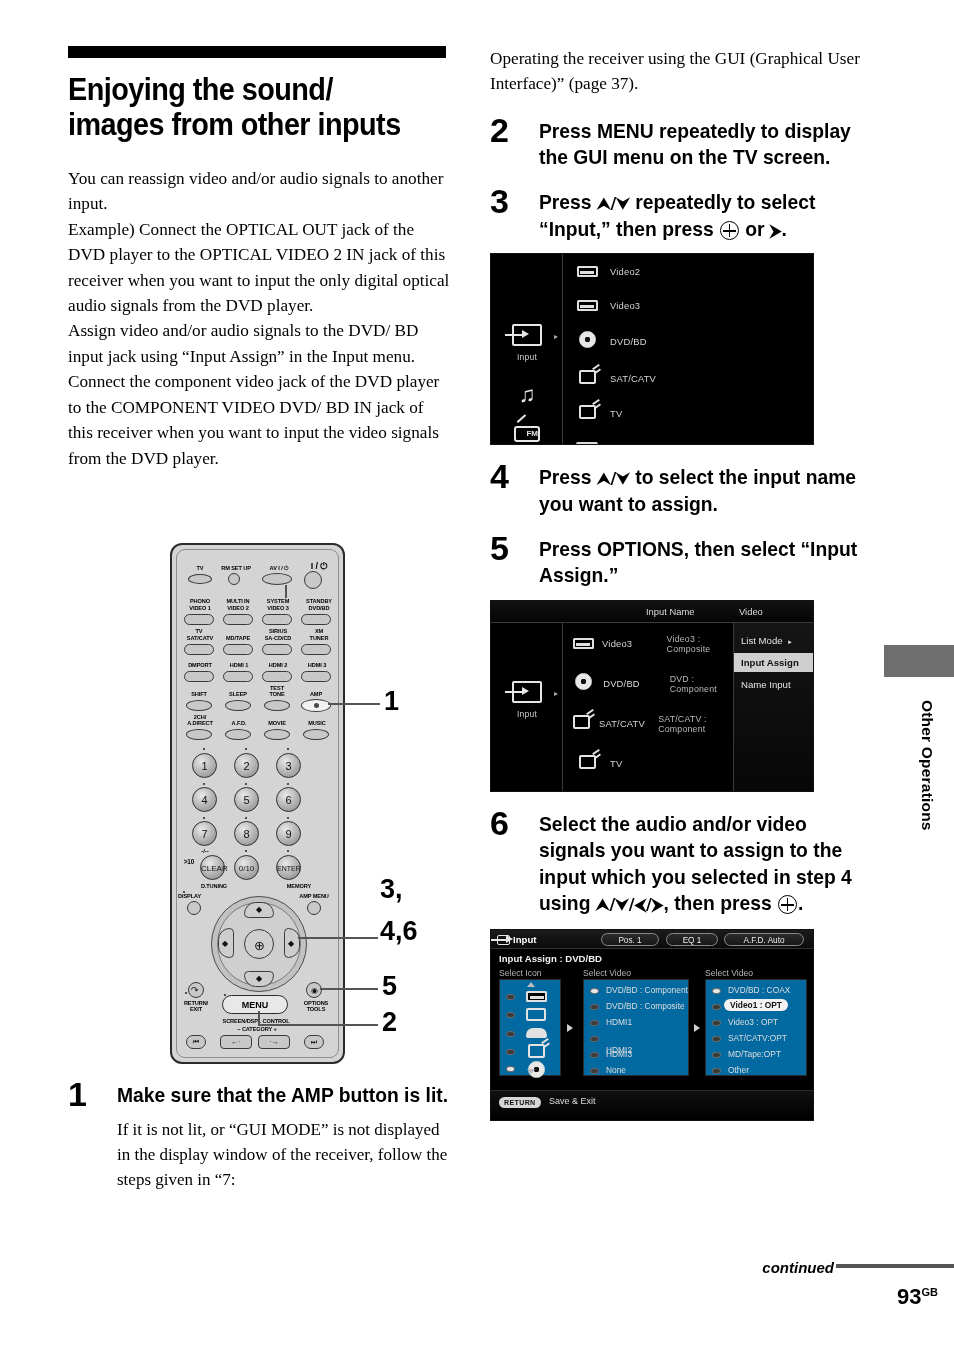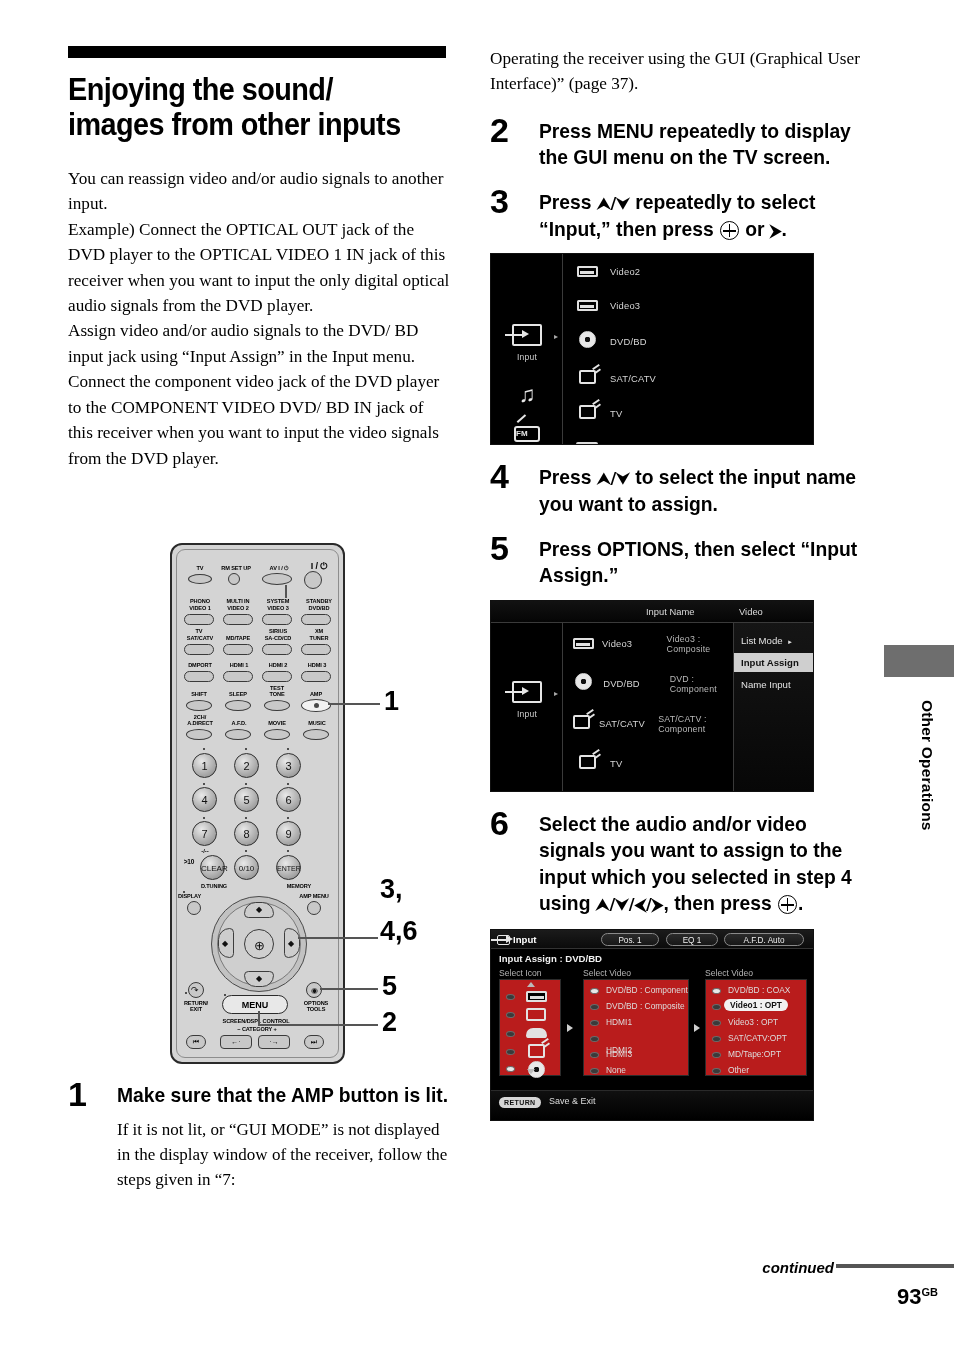--- a/index.html
+++ b/index.html
@@ -90,21 +90,21 @@
     width:20px; height:2.6px; background:#e6e6e6;
   }
   .ico-input::after {
     content:""; position:absolute; left:8px; top:50%; margin-top:-4.5px;
     width:0; height:0; border-left:7px solid #e6e6e6;
     border-top:4.5px solid transparent; border-bottom:4.5px solid transparent;
   }
   .ico-note { font-size:22px; line-height:1; color:#e9e9e9; }
   .ico-fm {
     width:26px; height:16px; border:2px solid #e6e6e6; border-radius:3px;
-    font-size:8px; line-height:12px; color:#e6e6e6; text-align:left; font-weight:bold;
+    font-size:8px; line-height:12px; color:#e6e6e6; text-align:right; font-weight:bold;
   }
   .ico-fm::before {
     content:""; position:absolute; left:2px; top:-7px; width:11px; height:2px;
     background:#e6e6e6; transform:rotate(-42deg); transform-origin:left bottom;
   }
 
   
   .gui-list { position:absolute; left:73px; top:0; right:0; bottom:0; }
   .row { position:absolute; left:0; right:0; height:32px; display:flex; align-items:center; }
   .row .r-ico { width:46px; text-align:center; }
@@ -173,21 +173,21 @@
   .g3-bar .g3-title { position:absolute; left:22px; top:4px; font-size:9.6px; font-weight:bold; color:#fff; }
   .g3-bar .g3-ico { position:absolute; left:6px; top:5px; }
   .pill {
     position:absolute; top:3px; height:13px; line-height:13px; border-radius:7px;
     border:1px solid #8a8a8a; font-size:8.2px; color:#eee; text-align:center;
     background:linear-gradient(180deg,#2b2b2b,#171717);
   }
   .g3-sub { position:absolute; left:8px; top:23px; font-size:9.6px; font-weight:bold; color:#f0f0f0; }
   .colhdr { position:absolute; top:38px; font-size:8.6px; color:#b5b5b5; }
   .g3-box {
-    position:absolute; background:#b91c1c; border:1px solid #2c2c2c;
+    position:absolute; background:#0369a1; border:1px solid #2c2c2c;
   }
   .g3-opt {
     position:absolute; left:8px; font-size:8.4px; color:#ddd; white-space:nowrap;
   }
   .radio {
     position:absolute; width:9px; height:6px; border-radius:50%;
     background:#3a3a3a; border:1px solid #6a6a6a;
   }
   .radio.on { background:#e8e8e8; }
   .sel-pill {
@@ -293,21 +293,21 @@
 </head>
 <body>
 
 <div class="page">
 
   <div class="col-left">
     <div class="title-rule"></div>
     <h1 class="page-title">Enjoying the sound/ images from other inputs</h1>
 
     <p class="body-text">You can reassign video and/or audio signals to another input.</p>
-    <p class="body-text" style="margin-top:0">Example) Connect the OPTICAL OUT jack of the DVD player to the OPTICAL VIDEO 1 IN jack of this receiver when you want to input the only digital optical audio signals from the DVD player.</p>
+    <p class="body-text" style="margin-top:0">Example) Connect the OPTICAL OUT jack of the DVD player to the OPTICAL VIDEO 2 IN jack of this receiver when you want to input the only digital optical audio signals from the DVD player.</p>
     <p class="body-text" style="margin-top:0">Assign video and/or audio signals to the DVD/ BD input jack using “Input Assign” in the Input menu.</p>
     <p class="body-text" style="margin-top:0">Connect the component video jack of the DVD player to the COMPONENT VIDEO DVD/ BD IN jack of this receiver when you want to input the video signals from the DVD player.</p>
   </div>
 
   <div class="remote-wrap">
     <div class="remote">
       <div class="remote-inner"></div>
 
       <div class="rl" style="left:14px; top:20px; width:28px;">TV</div>
       <div class="rl" style="left:44px; top:20px; width:40px;">RM SET UP</div>

